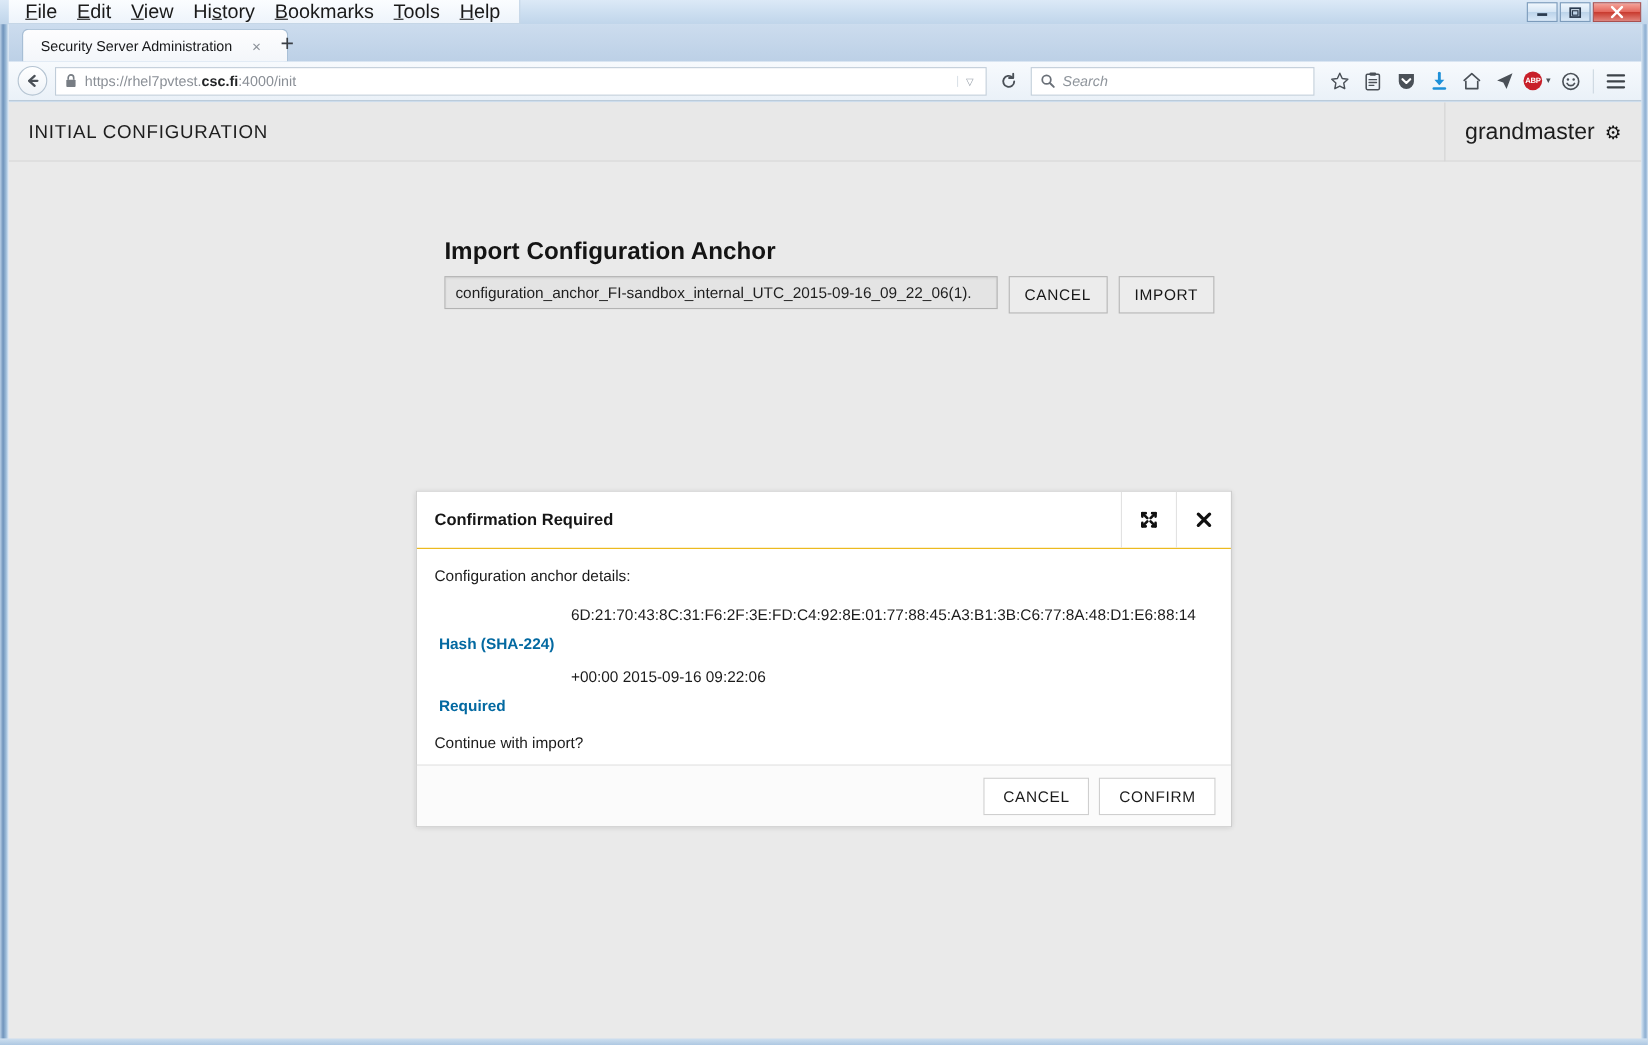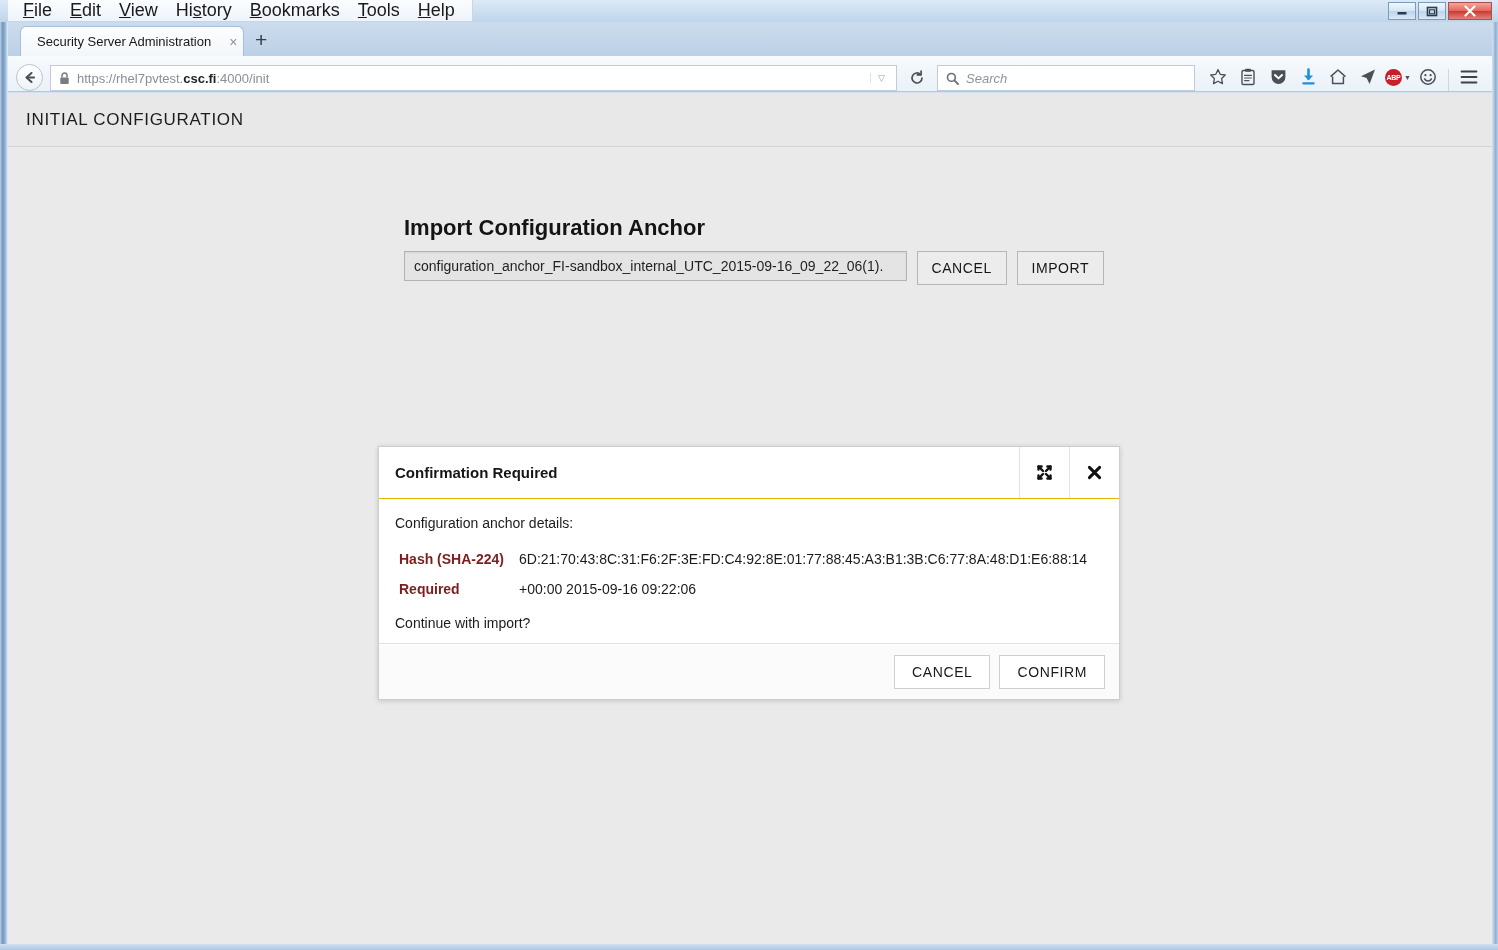--- a/index.html
+++ b/index.html
@@ -72,21 +72,21 @@
 
   
   .tabstrip {
     position: absolute; left: 8px; top: 22px; width: 1484px; height: 34px;
     background: linear-gradient(to bottom, #ccdcee 0%, #bcd0e6 100%);
   }
   .tab {
     position: absolute; left: 12px; top: 4px; height: 30px;
     min-width: 210px;
     display: flex; align-items: center;
-    padding: 0 6px 0 16px;
+    padding: 0 24px 0 16px;
     background: linear-gradient(to bottom, #fdfdfe 0%, #f3f6fa 100%);
     border: 1px solid #a7bed5; border-bottom: none;
     border-radius: 6px 6px 0 0;
     cursor: pointer;
   }
   .tab-label { font-size: 13px; color: #17181a; white-space: nowrap; }
   .tab-close {
     margin-left: 18px; font-size: 14px; color: #8d9299;
     line-height: 1; cursor: pointer;
   }
@@ -94,21 +94,21 @@
     position: absolute; left: 238px; top: 9px;
     font-size: 21px; color: #3a3f45; line-height: 18px;
     padding: 0 9px; cursor: pointer; font-weight: 300;
   }
 
   
   .navbar {
     position: absolute; left: 8px; top: 56px; width: 1484px; height: 36px;
     background: linear-gradient(to bottom, #f7fafd 0%, #eaf1f8 100%);
     border-bottom: 1px solid #b8c8d8;
-    display: flex; align-items: flex-end;
+    display: flex; align-items: center;
     padding: 0 8px;
   }
   .nav-back {
     width: 27px; height: 27px; border-radius: 50%;
     border: 1px solid #b5c4d2;
     background: linear-gradient(to bottom, #ffffff 0%, #eef3f8 100%);
     display: flex; align-items: center; justify-content: center;
     cursor: pointer; flex: none; margin-right: 7px;
   }
   .urlbox {
@@ -242,22 +242,23 @@
     display: flex; align-items: center; justify-content: center;
     border-left: 1px solid #e2e2e2;
     cursor: pointer;
     font-size: 16px; color: #111111;
   }
   .dlg-body { padding: 16px 16px 12px 16px; }
   .dlg-intro { font-size: 14px; color: #1b1b1b; margin-bottom: 20px; }
   .detail-row { display: flex; margin-bottom: 14px; }
   .detail-label {
     width: 124px; flex: none;
-    font-size: 14px; font-weight: bold; color: #7f1d1d;
+    font-size: 14px; font-weight: bold; color: #0369a1;
     padding-left: 4px;
+    margin-top: 26px;
   }
   .detail-value {
     font-size: 14px; color: #1b1b1b;
     white-space: nowrap;
   }
   .dlg-question { font-size: 14px; color: #1b1b1b; margin-top: 18px; }
   .dlg-foot {
     height: 56px;
     border-top: 1px solid #e2e2e2;
     background: #fbfbfb;
@@ -422,20 +423,24 @@
       <svg width="18" height="16" viewBox="0 0 18 16">
         <path d="M1.6 2.6 H16.4 M1.6 8 H16.4 M1.6 13.4 H16.4" stroke="#3d4349" stroke-width="2" stroke-linecap="round"></path>
       </svg>
     </div>
   </div>
 
   <div class="viewport">
 
     <div class="page-header">
       <div class="page-title">INITIAL CONFIGURATION</div>
+      <div class="user-box">
+        <span class="user-name">grandmaster</span>
+        <span class="user-gear">⚙</span>
+      </div>
     </div>
 
     <div class="page-body">
 
       <div class="anchor-block">
         <div class="anchor-heading">Import Configuration Anchor</div>
         <div class="anchor-row">
           <div class="file-field">
             <span class="file-name">configuration_anchor_FI-sandbox_internal_UTC_2015-09-16_09_22_06(1).</span>
           </div>

